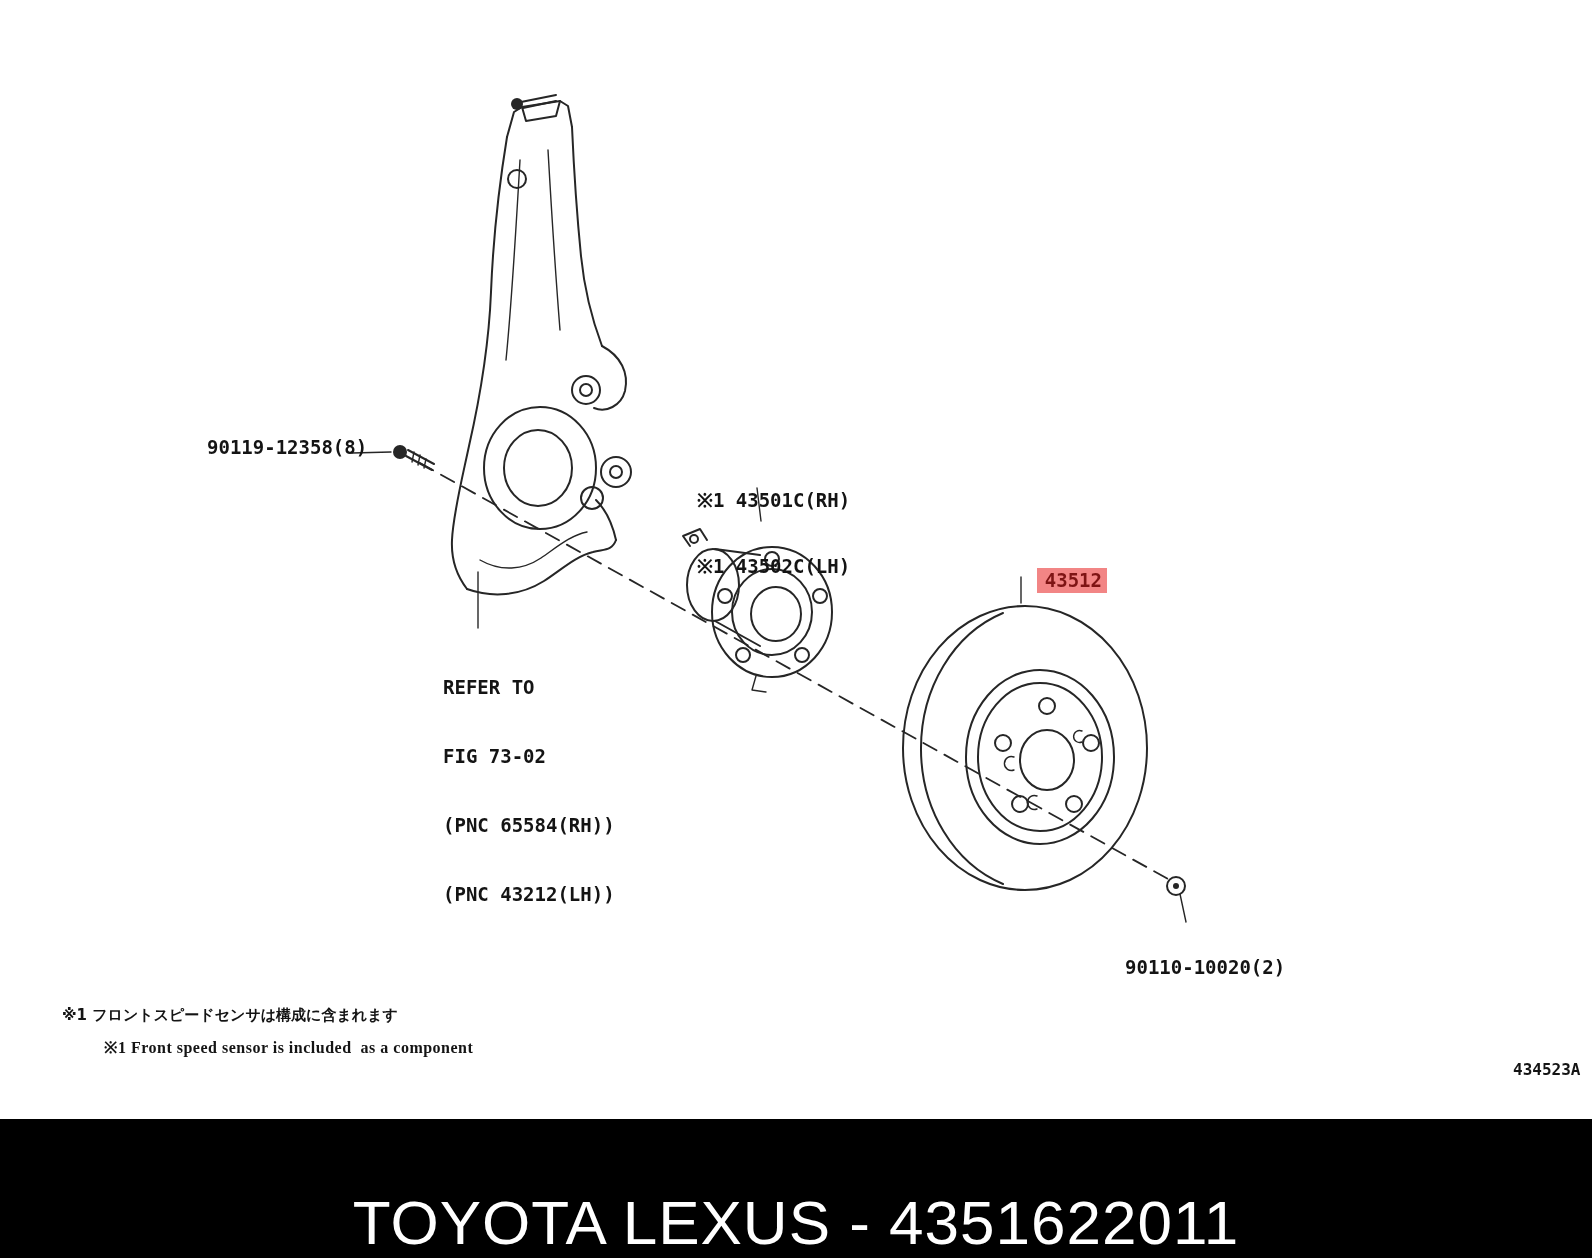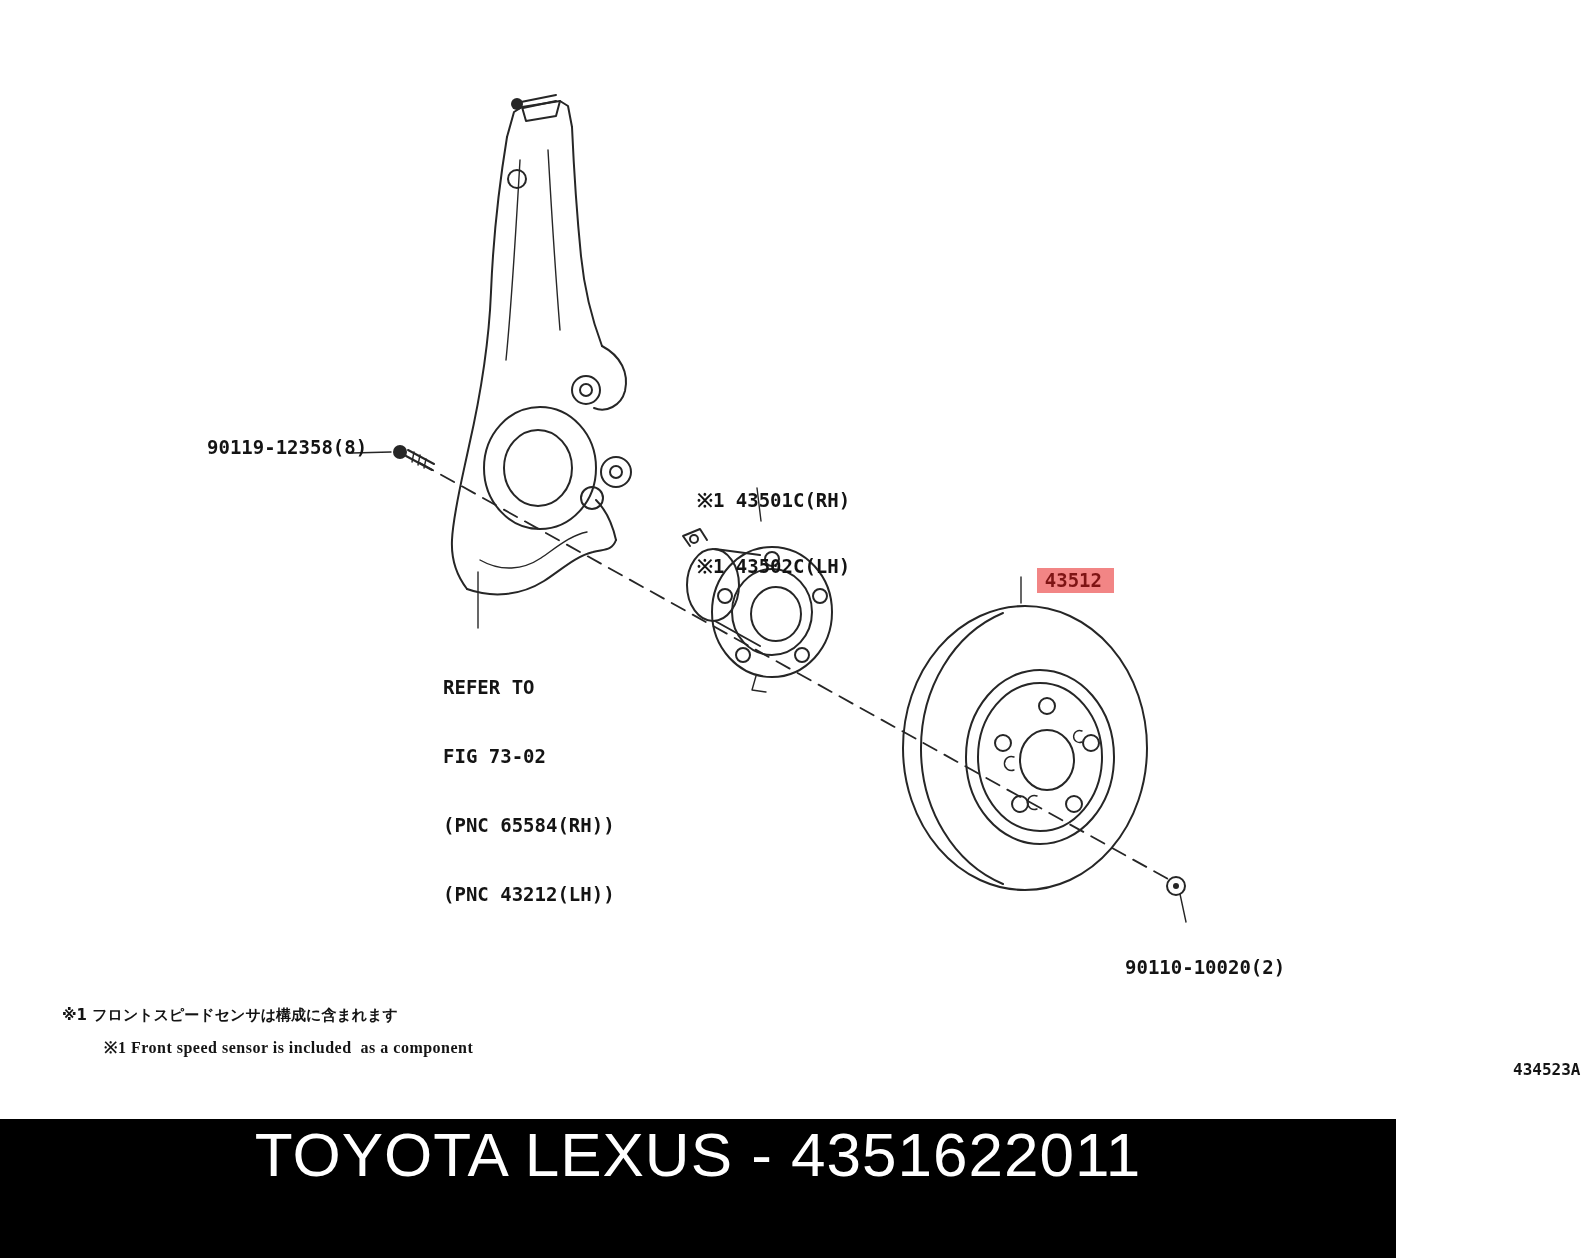--- a/index.html
+++ b/index.html
@@ -13,34 +13,34 @@
   }
   .art .thin{stroke-width:1.4;}
   .art .dashed{stroke-dasharray:15 9;stroke-width:1.8;}
   .art .fillhead{fill:#262626;stroke:none;}
   .label{
     position:absolute;font-family:"DejaVu Sans Mono", monospace;font-weight:bold;
     font-size:19px;line-height:22px;color:#141414;white-space:pre;
   }
   .label.multi{line-height:23px;}
   .hl{
-    display:inline-block;background:#f28585;color:#7e1414;padding:1px 12px 2px 8px;
+    display:inline-block;background:#f28585;color:#7e1414;padding:1px 5px 2px 8px;
   }
   .note{
     position:absolute;font-weight:bold;color:#141414;white-space:pre;
   }
   .note-jp{left:62px;top:1006px;font-family:"DejaVu Sans", sans-serif;font-size:15px;}
   .note-en{left:62px;top:1036px;font-family:Liberation Serif, serif;font-size:16px;letter-spacing:.5px;margin-left:42px;}
   .figcode{
     position:absolute;left:1485px;top:1060px;font-family:"DejaVu Sans Mono", monospace;
     font-size:16px;font-weight:bold;color:#141414;margin-left:28px;
   }
   .banner{
-    position:absolute;left:0;top:1119px;width:1396px;height:139px;background:#000000;
-    display:flex;align-items:flex-start;justify-content:center;gap:105px;
+    position:absolute;left:0;top:1119px;width:1592px;height:139px;background:#000000;
+    display:flex;align-items:flex-end;justify-content:center;gap:105px;
     font-family:"Liberation Sans", sans-serif;font-size:62px;color:#ffffff;
     letter-spacing:1px;
   }
 </style>
 </head>
 <body>
 
 <div class="page">
 
   <svg class="art" width="1592" height="1119" viewBox="0 0 1592 1119">

